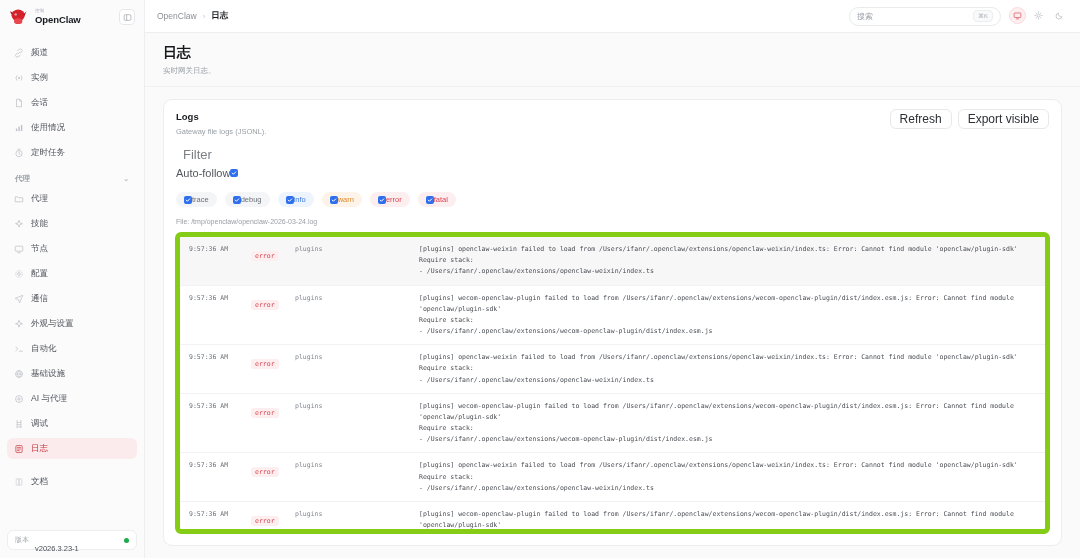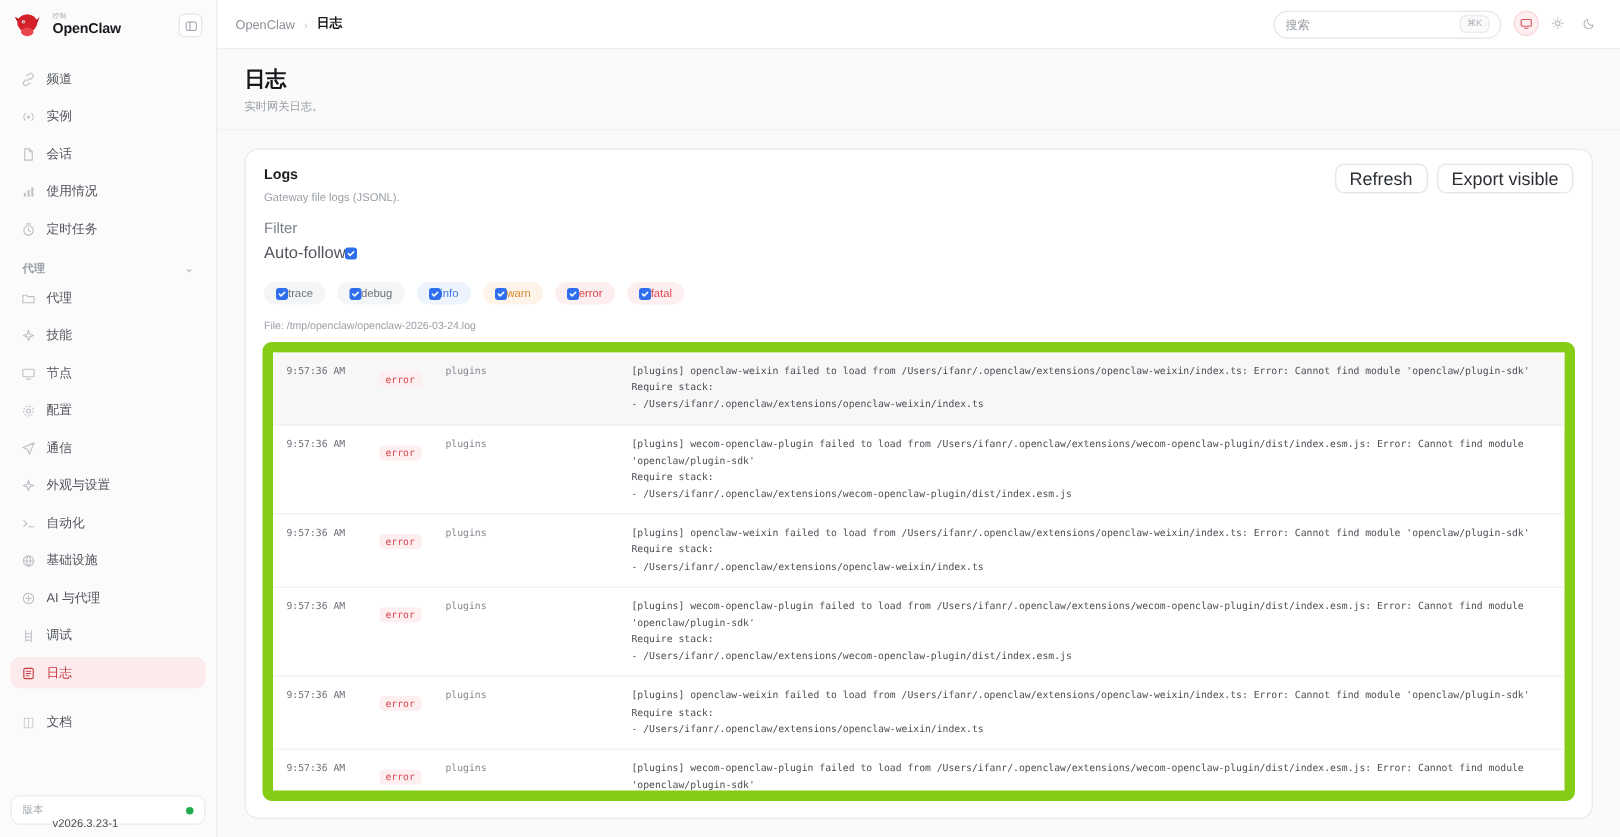--- a/index.html
+++ b/index.html
@@ -95,21 +95,21 @@
   .card-head { padding: 11px 12px 0 12px; position: relative; }
   .card-title { font-size: 9.5px; font-weight: 600; color: #1a1d21; }
   .card-sub { font-size: 7.5px; color: #9aa0a6; margin-top: 5px; }
   .card-actions { position: absolute; top: 9px; right: 12px; display: flex; gap: 6px; }
   .btn {
     border: 1px solid #e6e8ea; background: #fff; border-radius: 6px;
     font-size: 12px; color: #2c3035; padding: 0 9px; height: 20px;
     display: flex; align-items: center; cursor: pointer;
     font-family: "Liberation Sans", sans-serif;
   }
-  .filter-label { font-size: 10px; color: #7b8086; margin: 11px 0 5px 12px; }
+  .filter-label { font-size: 13px; color: #7b8086; margin: 11px 0 5px 19px; }
   .filter-row { display: flex; align-items: center; gap: 10px; padding: 0 12px; }
   .search-logs {
     width: 126px; height: 21px; border: 1px solid #e3e5e8; border-radius: 6px;
     font-size: 8px; color: #aab0b6; padding: 0 7px; display: flex; align-items: center;
     background: #fff; cursor: text;
   }
   .autofollow { display: flex; align-items: center; font-size: 11px; color: #52565c; cursor: pointer; }
   .cb {
     width: 8px; height: 8px; border-radius: 2px; background: #2f6fed;
     display: flex; align-items: center; justify-content: center;
@@ -118,21 +118,21 @@
   .cb svg { width: 6px; height: 6px; }
 
   .levels { display: flex; gap: 8px; padding: 13px 12px 0 12px; }
   .chip {
     display: flex; align-items: center; 
     border-radius: 9px; height: 15px; padding: 0 8px;
     font-size: 7.5px; cursor: pointer; white-space: nowrap;
   }
   .file-line { font-size: 7px; color: #9aa0a6; padding: 11px 12px 7px 12px; }
 
-  .log-list { margin: 0 11px 11px 11px; border: 7px solid #84cc16; border-radius: 6px; overflow: hidden; flex: 1; }
+  .log-list { margin: 0 11px 11px 11px; border: 5px solid #84cc16; border-radius: 6px; overflow: hidden; flex: 1; }
   .log-row { display: flex; padding: 7px 9px; border-bottom: 1px solid #f2f2f4; }
   .log-row:last-child { border-bottom: none; }
   .log-row.alt { background: #f7f7f8; }
   .log-time {
     flex: 0 0 62px; font-family: "DejaVu Sans Mono", monospace;
     font-size: 6.5px; color: #6c7178; padding-top: 1px;
   }
   .log-level { flex: 0 0 44px; }
   .lvl-badge {
     display: inline-block; border-radius: 3px; padding: 1px 4px;

